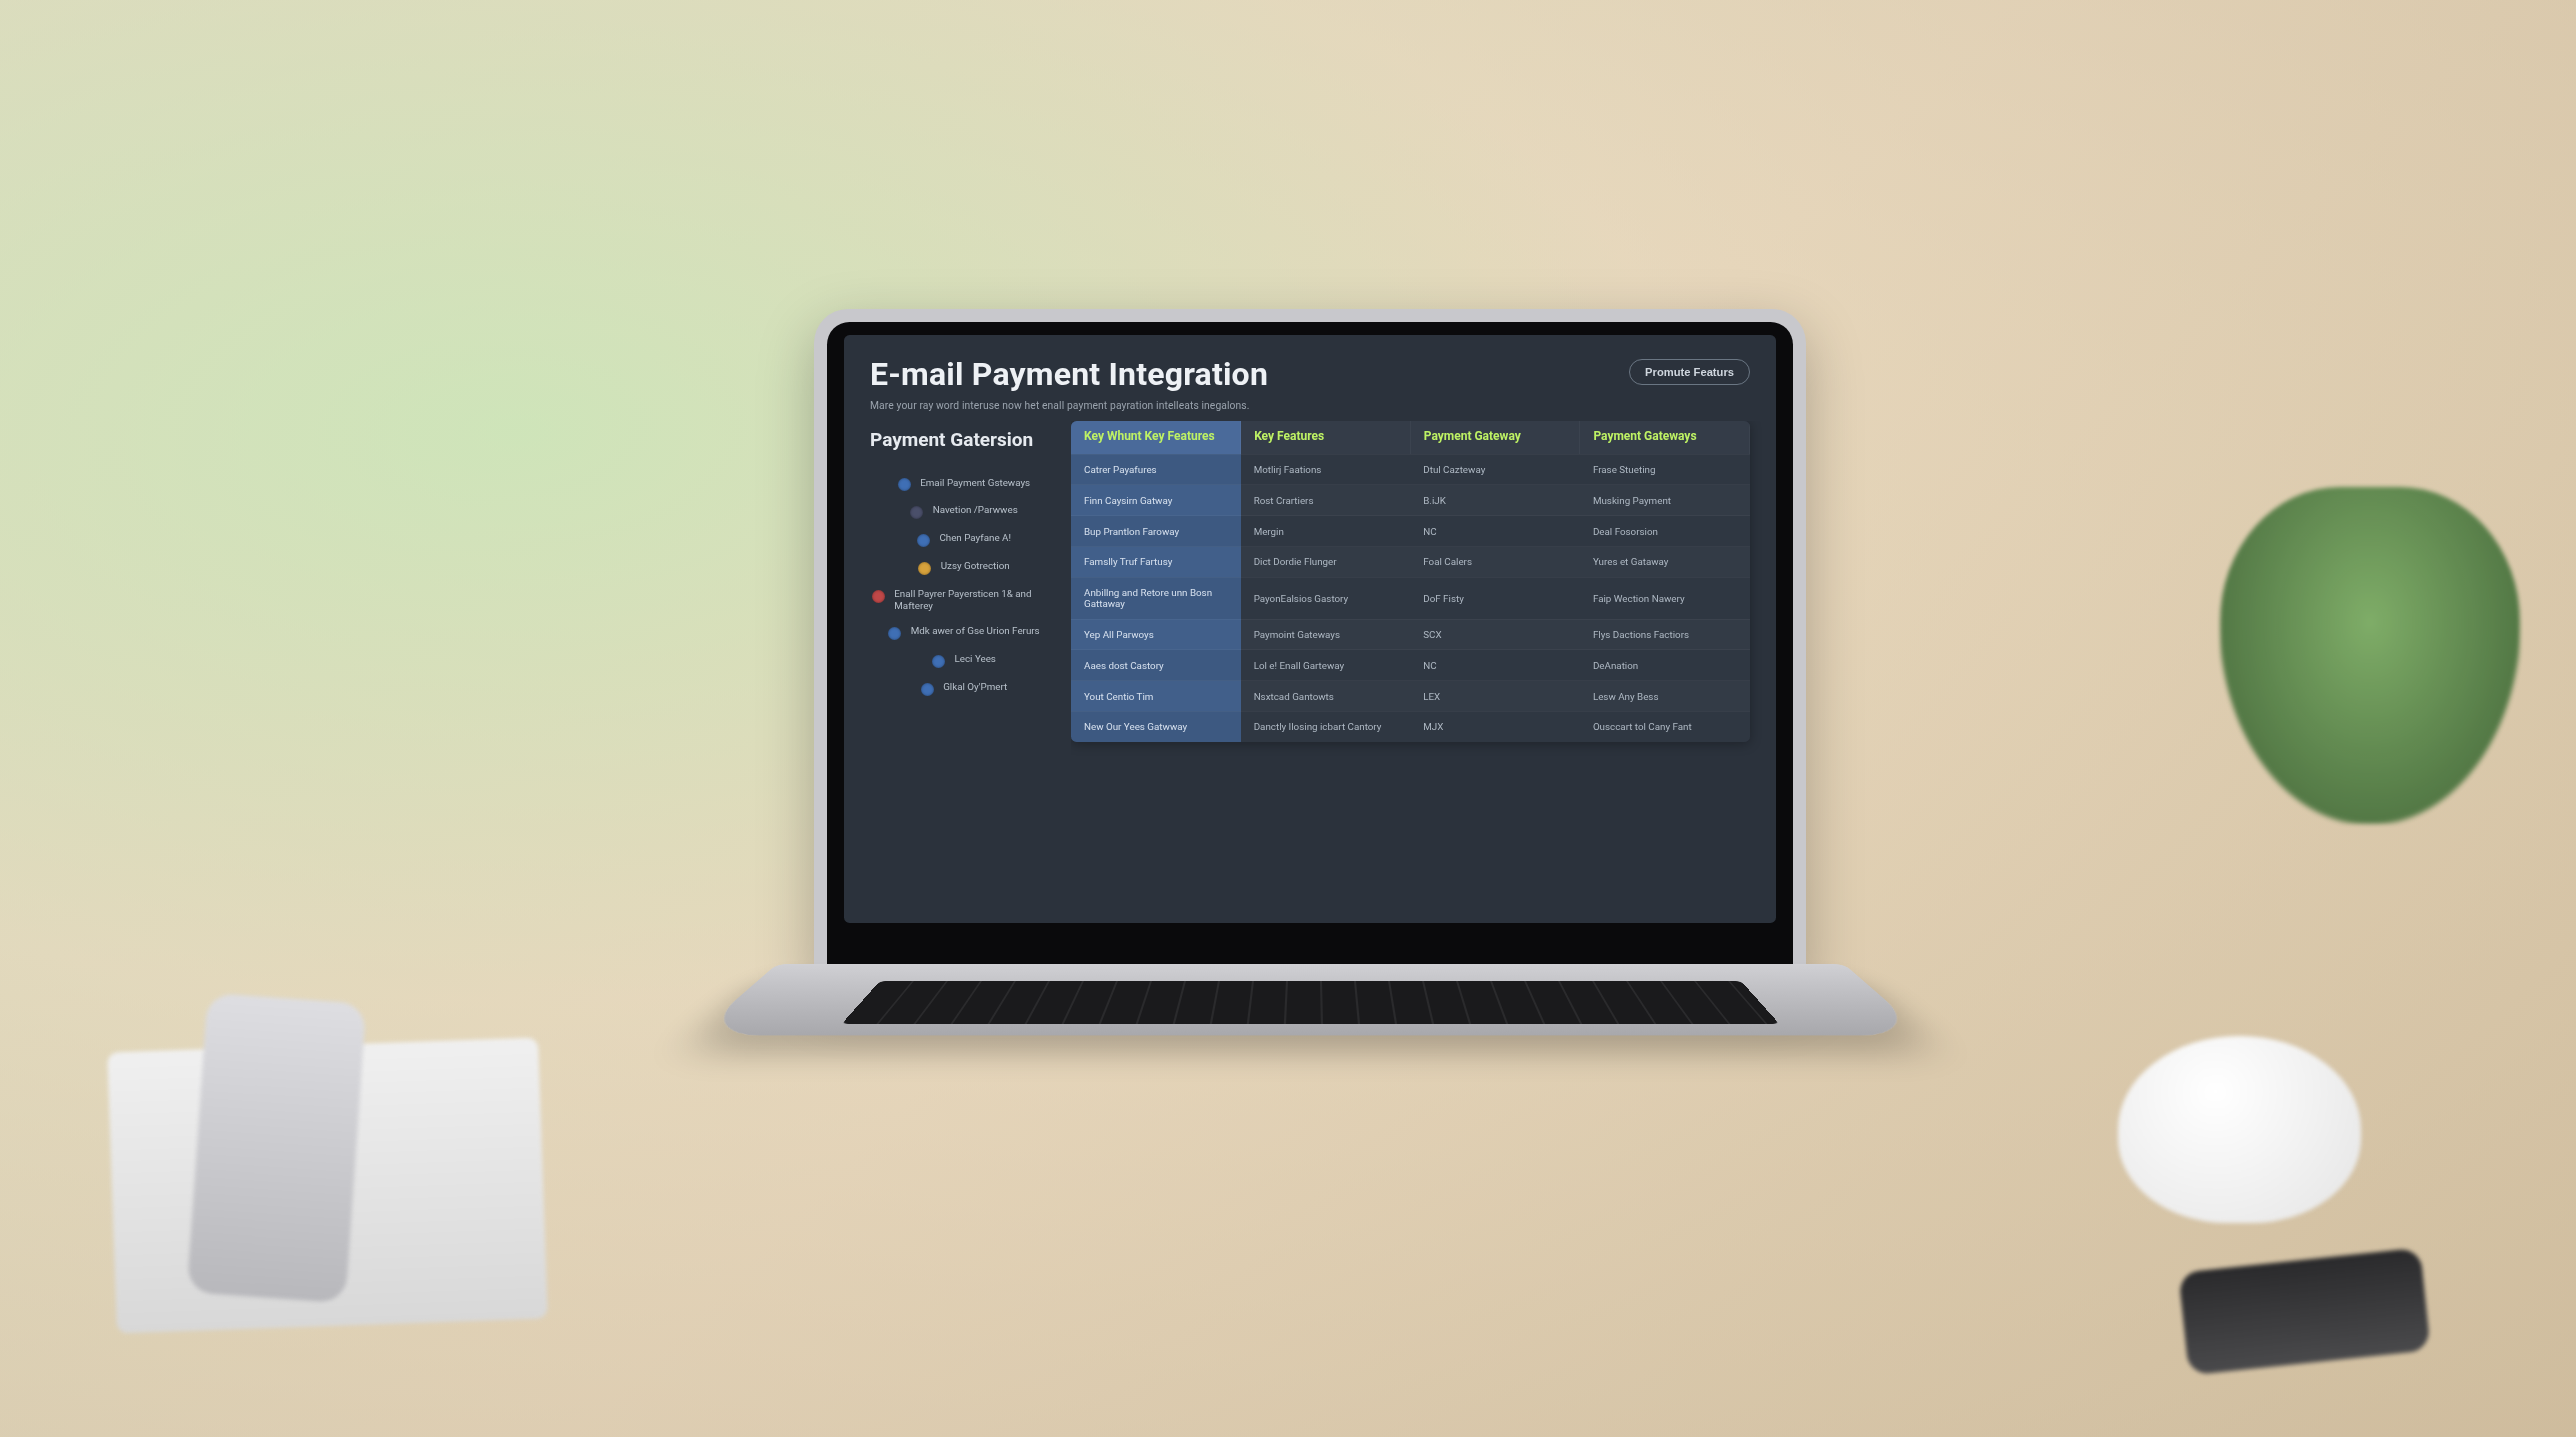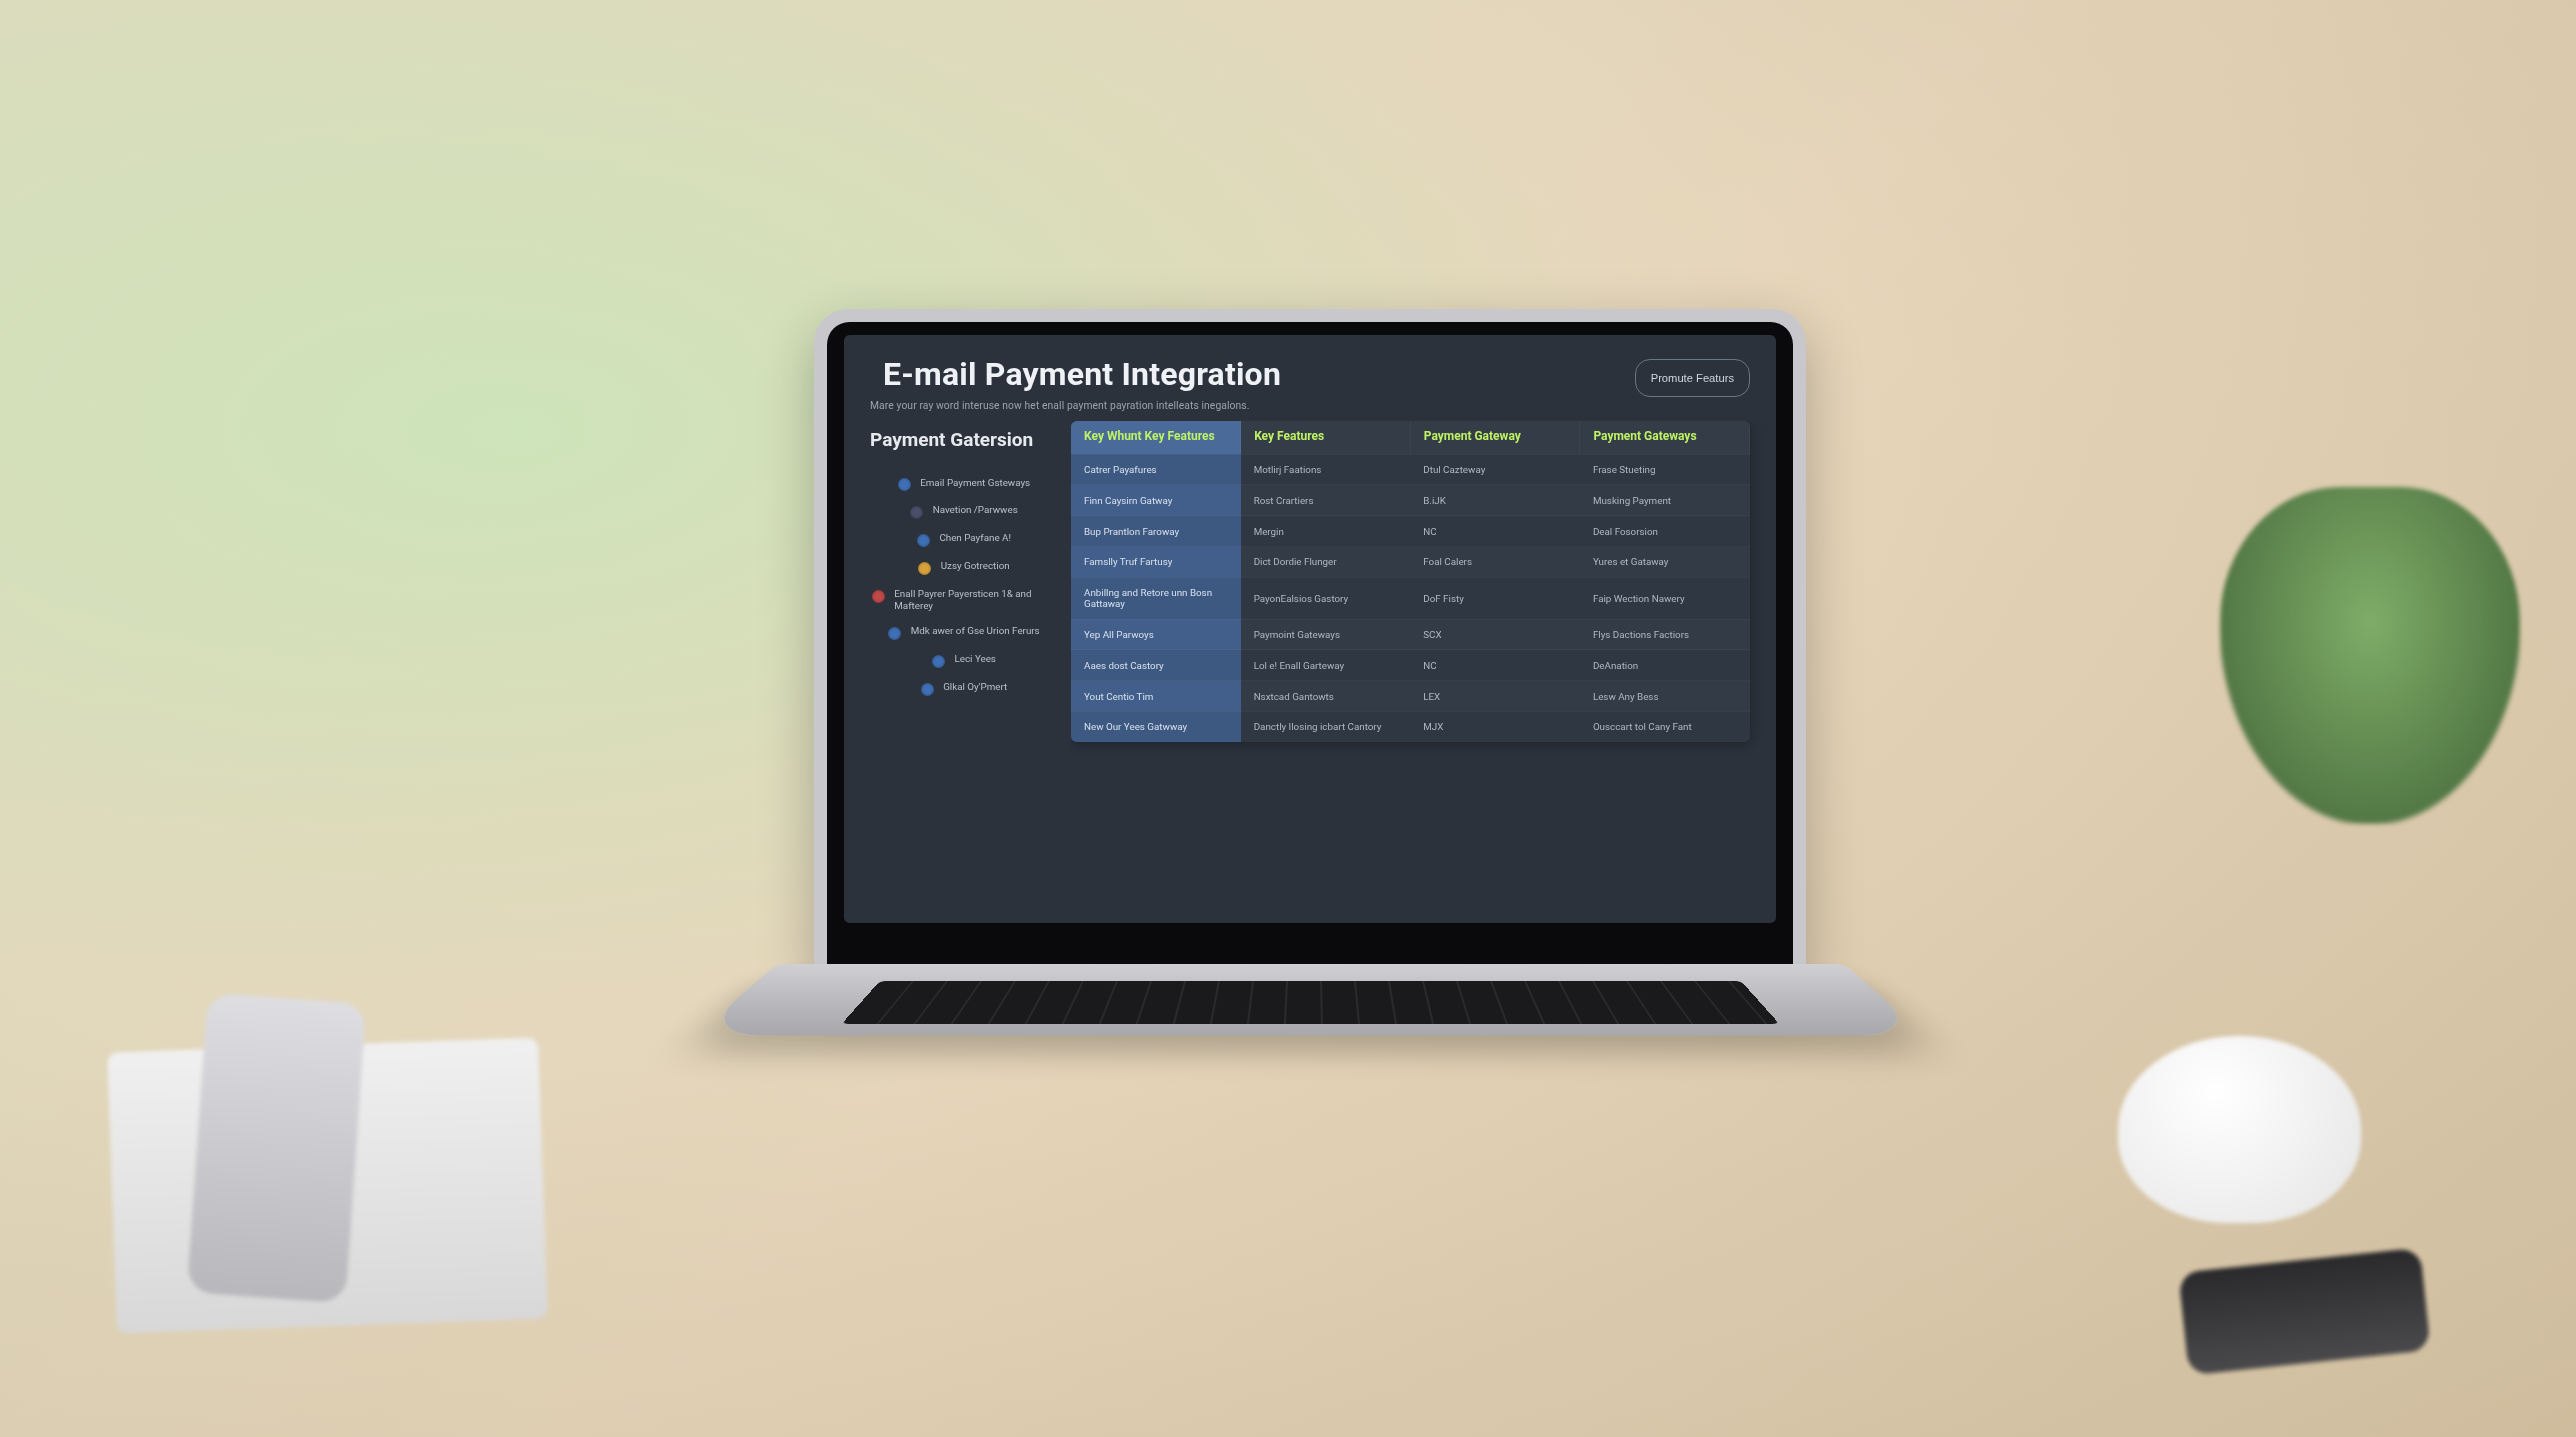--- a/index.html
+++ b/index.html
@@ -79,37 +79,36 @@
     display: flex;
     align-items: flex-start;
     gap: 17px;
   }
   .header-titles { flex: 1; }
   .page-title {
     color: #eef1f5;
     font-size: 32px;
     font-weight: 700;
     letter-spacing: 0.2px;
-    margin-left: 13px;
   }
   .page-subtitle {
     color: #9aa3ad;
     font-size: 10.3px;
     margin-top: 5.6px;
     letter-spacing: 0.1px;
   }
   .promote-btn {
     margin-top: 3.7px;
     background: transparent;
     color: #cfd6de;
     border: 0.9px solid #6a7683;
     border-radius: 15px;
-    padding: 12px 15px;
+    padding: 6px 15px;
     font-size: 11.2px;
-    font-weight: 400;
+    font-weight: 700;
     cursor: pointer;
     white-space: nowrap;
   }
 
   .content {
     flex: 1;
     display: flex;
     padding: 0 0 26px 0;
     overflow: hidden;
   }

